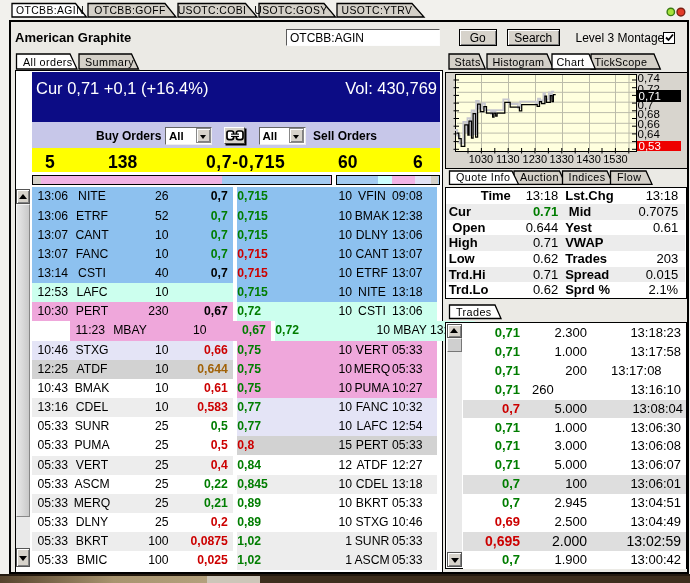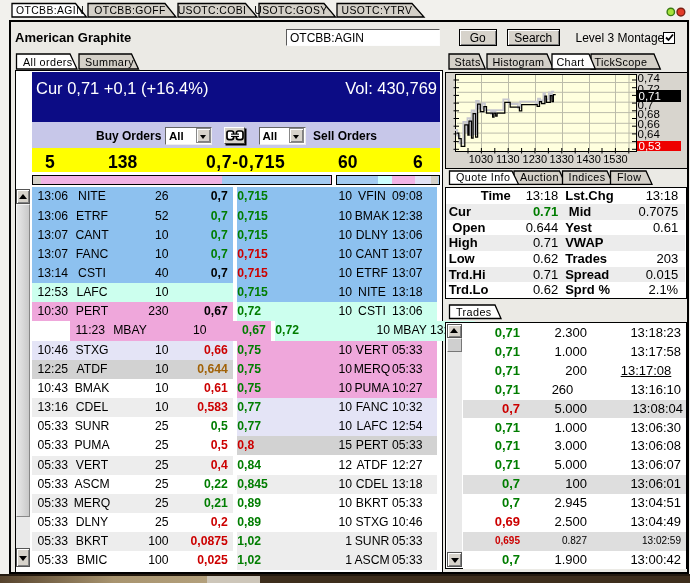--- a/index.html
+++ b/index.html
@@ -462,25 +462,25 @@
     <span style="left:148px;width:70px;text-align:right;">13:18:23</span>
   </div>
 <div class="abs row" style="left:463px;top:343.06px;width:222.5px;height:18.86px;line-height:18.86px;background:#fff;font-size:13px;">
     <span style="left:10px;width:47px;text-align:right;font-weight:bold;color:#007d00;">0,71</span>
     <span style="left:75px;width:49px;text-align:right;">1.000</span>
     <span style="left:148px;width:70px;text-align:right;">13:17:58</span>
   </div>
 <div class="abs row" style="left:463px;top:361.92px;width:222.5px;height:18.86px;line-height:18.86px;background:#fff;font-size:13px;">
     <span style="left:10px;width:47px;text-align:right;font-weight:bold;color:#007d00;">0,71</span>
     <span style="left:75px;width:49px;text-align:right;">200</span>
-    <span style="left:148px;width:70px;text-align:center;text-decoration:underline;">13:17:08</span>
+    <span style="left:148px;width:70px;text-align:left;">13:17:08</span>
   </div>
 <div class="abs row" style="left:463px;top:380.78px;width:222.5px;height:18.86px;line-height:18.86px;background:#fff;font-size:13px;">
     <span style="left:10px;width:47px;text-align:right;font-weight:bold;color:#007d00;">0,71</span>
-    <span style="left:75px;width:49px;text-align:center;">260</span>
+    <span style="left:69px;width:49px;text-align:left;">260</span>
     <span style="left:148px;width:70px;text-align:right;">13:16:10</span>
   </div>
 <div class="abs row" style="left:463px;top:399.64px;width:222.5px;height:18.86px;line-height:18.86px;background:#dedede;font-size:13px;">
     <span style="left:10px;width:47px;text-align:right;font-weight:bold;color:#cc0000;">0,7</span>
     <span style="left:75px;width:49px;text-align:right;">5.000</span>
     <span style="left:150px;width:70px;text-align:right;">13:08:04</span>
   </div>
 <div class="abs row" style="left:463px;top:418.50px;width:222.5px;height:18.86px;line-height:18.86px;background:#fff;font-size:13px;">
     <span style="left:10px;width:47px;text-align:right;font-weight:bold;color:#007d00;">0,71</span>
     <span style="left:75px;width:49px;text-align:right;">1.000</span>
@@ -504,23 +504,23 @@
 <div class="abs row" style="left:463px;top:493.94px;width:222.5px;height:18.86px;line-height:18.86px;background:#fff;font-size:13px;">
     <span style="left:10px;width:47px;text-align:right;font-weight:bold;color:#007d00;">0,7</span>
     <span style="left:75px;width:49px;text-align:right;">2.945</span>
     <span style="left:148px;width:70px;text-align:right;">13:04:51</span>
   </div>
 <div class="abs row" style="left:463px;top:512.80px;width:222.5px;height:18.86px;line-height:18.86px;background:#fff;font-size:13px;">
     <span style="left:10px;width:47px;text-align:right;font-weight:bold;color:#cc0000;">0,69</span>
     <span style="left:75px;width:49px;text-align:right;">2.500</span>
     <span style="left:148px;width:70px;text-align:right;">13:04:49</span>
   </div>
-<div class="abs row" style="left:463px;top:531.66px;width:222.5px;height:18.86px;line-height:18.86px;background:#dedede;font-size:10px;">
+<div class="abs row" style="left:463px;top:531.66px;width:222.5px;height:18.86px;line-height:18.86px;background:#dedede;font-size:14px;">
     <span style="left:10px;width:47px;text-align:right;font-weight:bold;color:#cc0000;">0,695</span>
-    <span style="left:75px;width:49px;text-align:right;">0.827</span>
+    <span style="left:75px;width:49px;text-align:right;">2.000</span>
     <span style="left:148px;width:70px;text-align:right;">13:02:59</span>
   </div>
 <div class="abs row" style="left:463px;top:550.52px;width:222.5px;height:18.86px;line-height:18.86px;background:#fff;font-size:13px;">
     <span style="left:10px;width:47px;text-align:right;font-weight:bold;color:#007d00;">0,7</span>
     <span style="left:75px;width:49px;text-align:right;">1.900</span>
     <span style="left:148px;width:70px;text-align:right;">13:00:42</span>
   </div>
 <div class="abs" style="left:446.5px;top:323.5px;width:15px;height:14.5px;background:#d7d3cb;border:1px solid #555;box-shadow:inset 1px 1px 0 #fff, inset -1px -1px 0 #808080;"></div>
 <div class="abs" style="left:450px;top:328px;width:0;height:0;border-left:4px solid transparent;border-right:4px solid transparent;border-bottom:5px solid #000;"></div>
 <div class="abs" style="left:446.5px;top:338px;width:15px;height:13.5px;background:#cfcfcf;border:1px solid #777;border-top-color:#f2f2f2;border-left-color:#f2f2f2;"></div>

